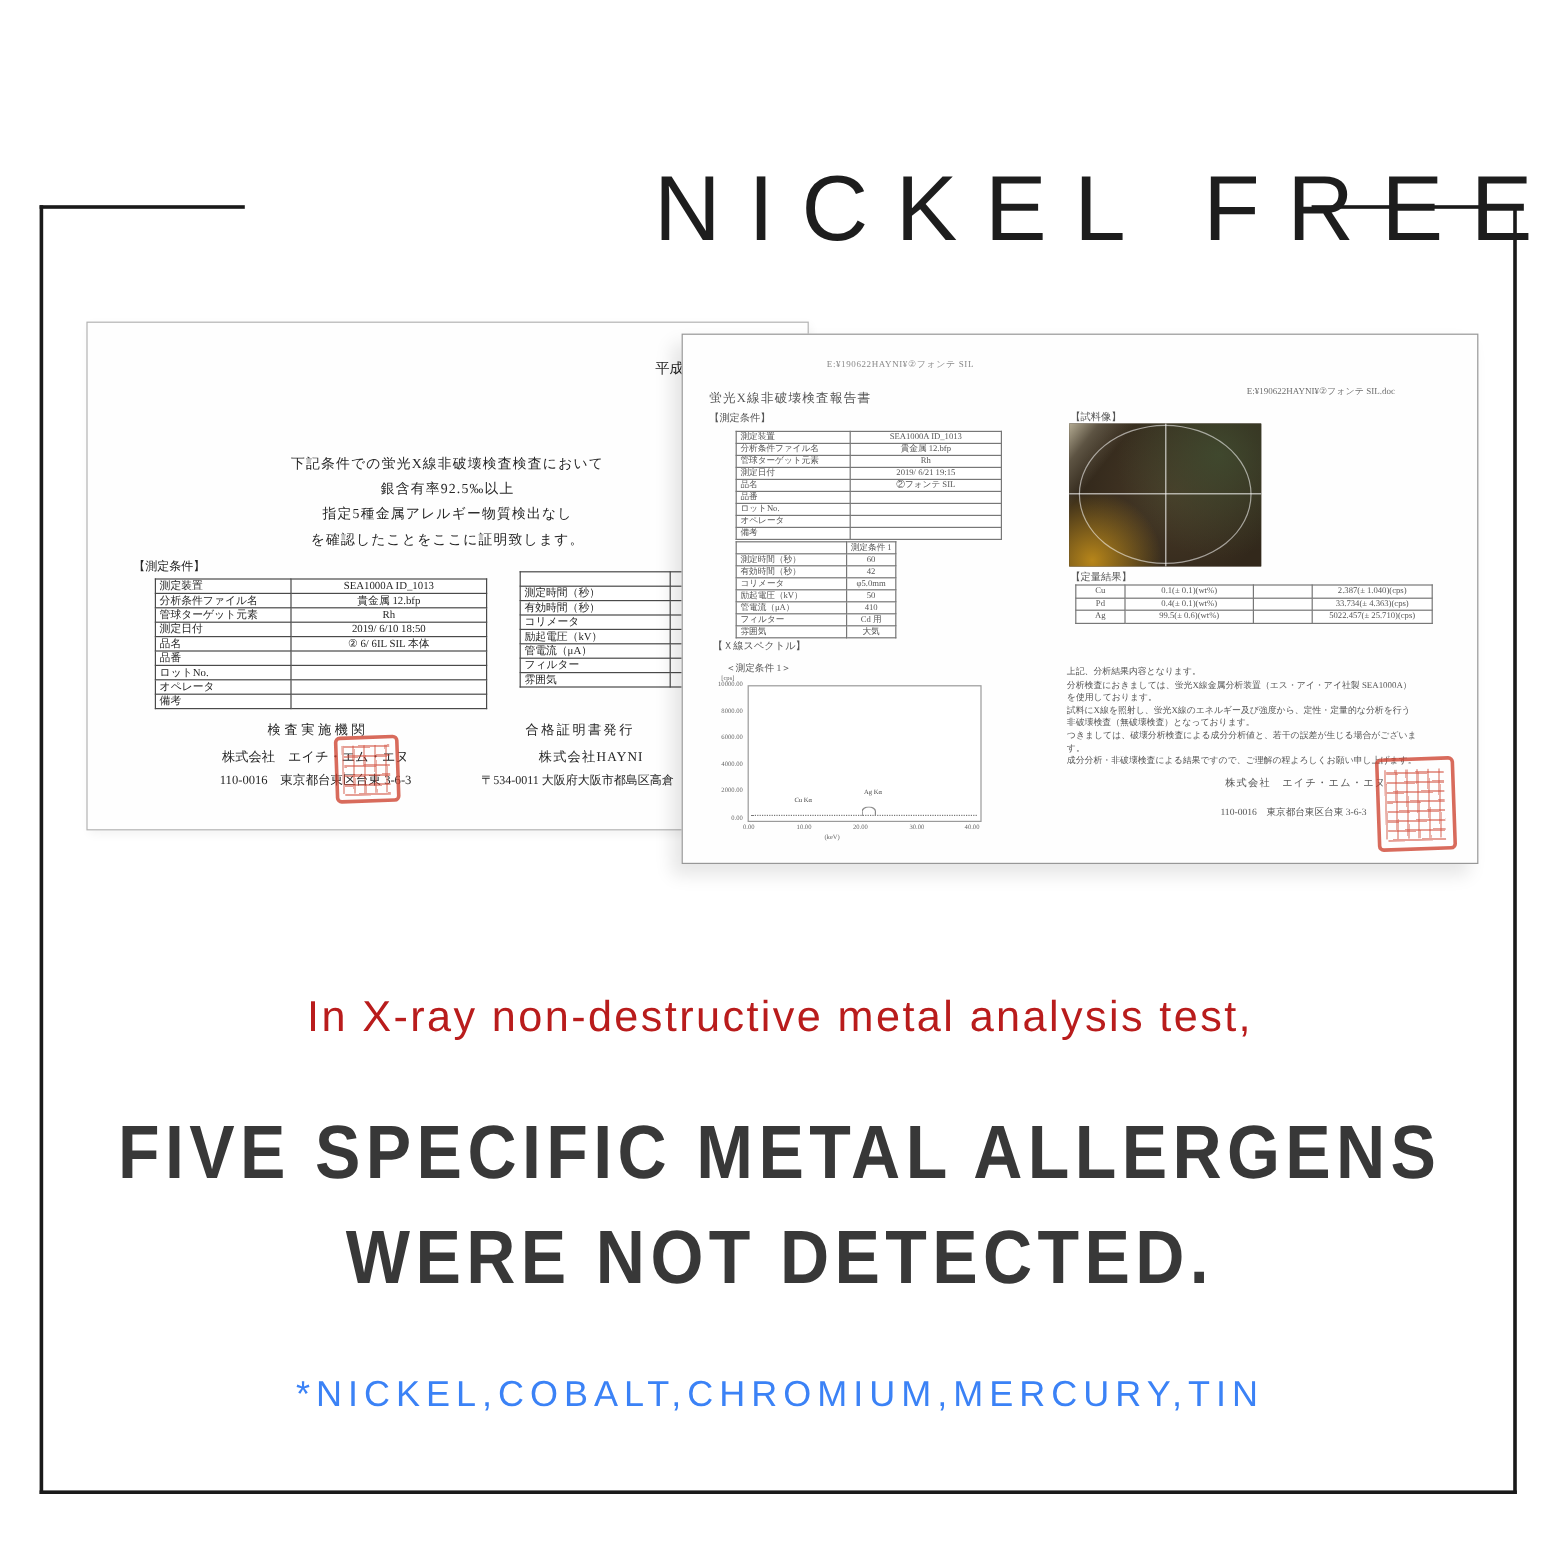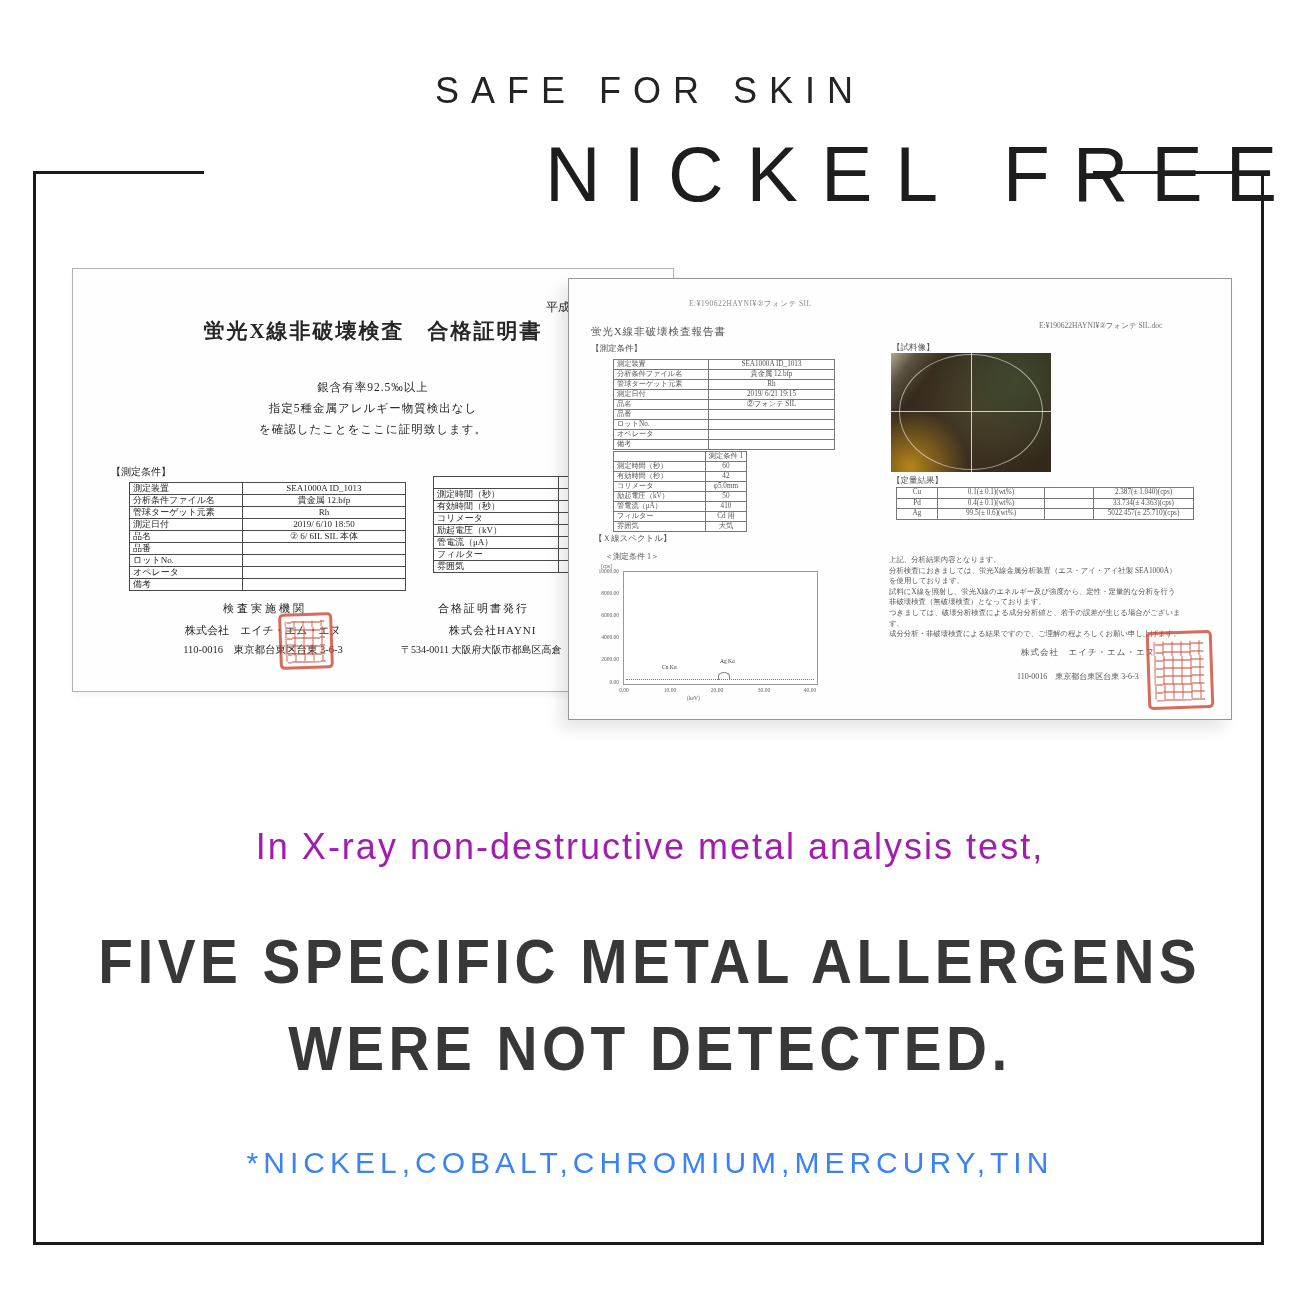--- a/index.html
+++ b/index.html
@@ -111,46 +111,45 @@
              border-left:1px solid #888;border-right:1px solid #888;
              border-top:1px solid #888;border-radius:50% 50% 0 0;}
 
   .cr-notes{position:absolute;left:320px;top:276px;width:300px;font-size:7.4px;line-height:10.6px;
             color:#555;white-space:nowrap;}
   .cr-co{left:452px;top:368px;font-size:8.5px;color:#555;letter-spacing:1px;}
   .cr-addr{left:448px;top:392px;font-size:8px;color:#555;}
 
   
   .intro{position:absolute;top:826px;left:0;width:100%;text-align:center;
-         font-size:36px;font-weight:300;letter-spacing:2px;color:#a21caf;white-space:nowrap;}
+         font-size:36px;font-weight:300;letter-spacing:2px;color:#b91c1c;white-space:nowrap;}
   .headline{position:absolute;left:0;width:100%;text-align:center;color:#383838;white-space:nowrap;}
   .headline span{display:inline-block;transform:scaleX(.9);transform-origin:center;
          font-size:63px;font-weight:700;letter-spacing:5px;}
   #headline1{top:925px;} #headline2{top:1012px;}
   .footnote{position:absolute;top:1146px;left:0;width:100%;text-align:center;
          font-size:30px;font-weight:300;letter-spacing:5px;color:#3b82f6;white-space:nowrap;}
 </style>
 </head>
 <body>
 
 <div class="canvas">
 
   <div class="frame" id="frame-top-l"></div>
   <div class="frame" id="frame-top-r"></div>
   <div class="frame" id="frame-left"></div>
   <div class="frame" id="frame-right"></div>
   <div class="frame" id="frame-bottom"></div>
 
-  <div class="tagline">SAFE FOR SKIN</div>
   <div class="big-title">NICKEL FREE</div>
 
   <div class="cert" id="cert-left">
     <div class="abs cl-era">平成</div>
-    <div class="abs cl-title">蛍光X線非破壊検査　合格証明書</div>
     <div class="cl-body">
+      <div>下記条件での蛍光X線非破壊検査検査において</div>
       <div>銀含有率92.5‰以上</div>
       <div>指定5種金属アレルギー物質検出なし</div>
       <div>を確認したことをここに証明致します。</div>
     </div>
     <div class="abs cl-cond">【測定条件】</div>
 
     <table class="jp-table" id="cl-t1">
       <tbody>
           <tr>
             <td class="lbl">測定装置</td>

